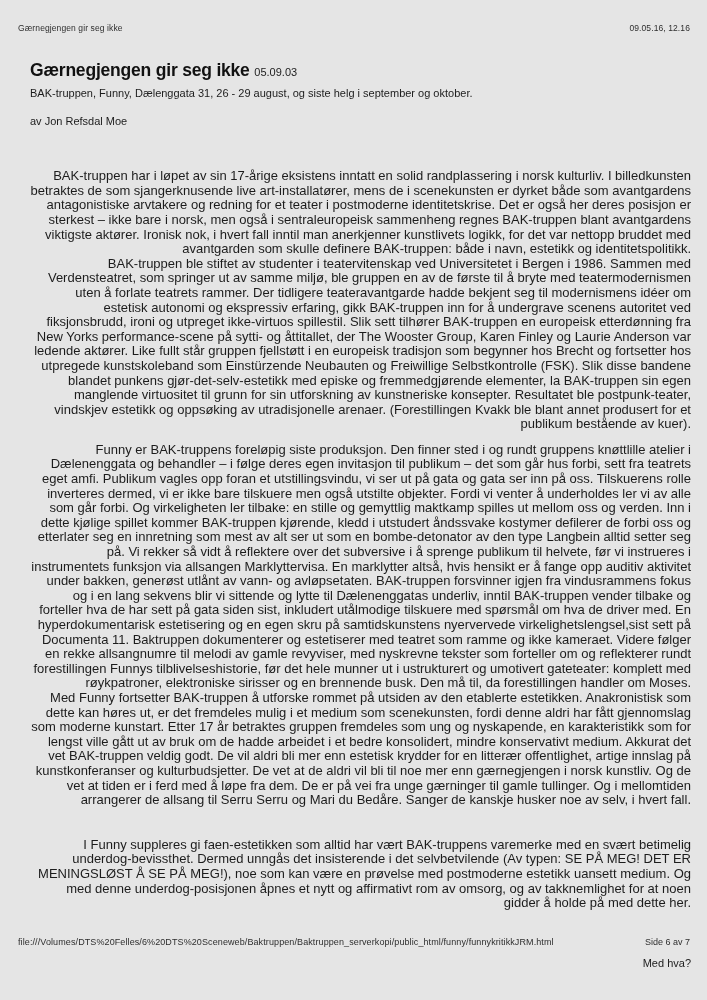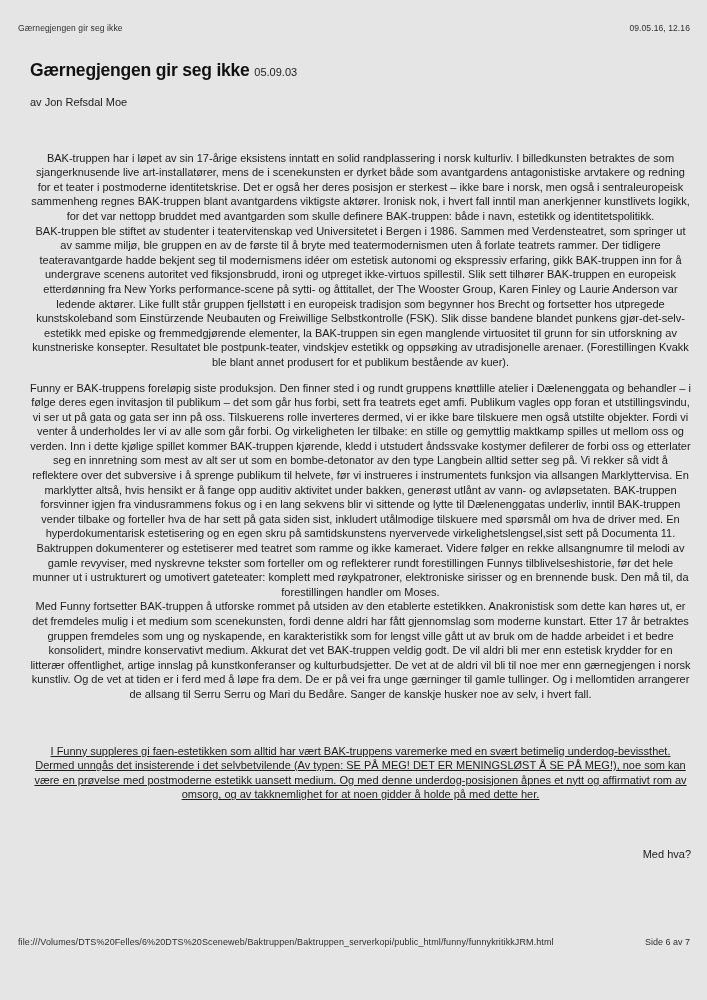--- a/index.html
+++ b/index.html
@@ -41,29 +41,29 @@
   h1.title-row .date {
     font-size: 11px;
     font-weight: normal;
     letter-spacing: 0;
     color: #1c1c1c;
   }
   .subtitle { margin: 4px 0 0 0; font-size: 11px; line-height: 14.6px; }
   .byline   { margin: 13px 0 0 0; font-size: 11px; line-height: 14.6px; }
   .para {
     margin: 0;
-    font-size: 11px;
+    font-size: 13px;
     line-height: 14.6px;
-    text-align: center;
+    text-align: right;
   }
   .p1 { margin-top: 41px; }
   .p2 { }
   .p3 { margin-top: 11px; }
   .p4 { }
-  .p5 { margin-top: 42px; text-decoration: underline; }
+  .p5 { margin-top: 30px; }
   .closing { margin: 0; font-size: 11px; line-height: 14.6px; }
   .c1 { margin-top: 45px; text-align: right; }
   .c2 { margin-top: 15px; }
   .print-footer {
     position: absolute;
     top: 937px;
     left: 18px;
     right: 17px;
     display: flex;
     justify-content: space-between;
@@ -82,20 +82,21 @@
 
   <div class="print-header">
     <span>Gærnegjengen gir seg ikke</span>
     <span>09.05.16, 12.16</span>
   </div>
 
   <div class="content">
 
     <h1 class="title-row"><span>Gærnegjengen gir seg ikke</span> <span class="date">05.09.03</span></h1>
 
+    <p class="subtitle">BAK-truppen, Funny, Dælenggata 31, 26 - 29 august, og siste helg i september og oktober.</p>
 
     <p class="byline">av Jon Refsdal Moe</p>
 
     <p class="para p1">BAK-truppen har i løpet av sin 17-årige eksistens inntatt en solid randplassering i norsk kulturliv. I billedkunsten betraktes de som sjangerknusende live art-installatører, mens de i scenekunsten er dyrket både som avantgardens antagonistiske arvtakere og redning for et teater i postmoderne identitetskrise. Det er også her deres posisjon er sterkest – ikke bare i norsk, men også i sentraleuropeisk sammenheng regnes BAK-truppen blant avantgardens viktigste aktører. Ironisk nok, i hvert fall inntil man anerkjenner kunstlivets logikk, for det var nettopp bruddet med avantgarden som skulle definere BAK-truppen: både i navn, estetikk og identitetspolitikk.</p>
 
     <p class="para p2">BAK-truppen ble stiftet av studenter i teatervitenskap ved Universitetet i Bergen i 1986. Sammen med Verdensteatret, som springer ut av samme miljø, ble gruppen en av de første til å bryte med teatermodernismen uten å forlate teatrets rammer. Der tidligere teateravantgarde hadde bekjent seg til modernismens idéer om estetisk autonomi og ekspressiv erfaring, gikk BAK-truppen inn for å undergrave scenens autoritet ved fiksjonsbrudd, ironi og utpreget ikke-virtuos spillestil. Slik sett tilhører BAK-truppen en europeisk etterdønning fra New Yorks performance-scene på sytti- og åttitallet, der The Wooster Group, Karen Finley og Laurie Anderson var ledende aktører. Like fullt står gruppen fjellstøtt i en europeisk tradisjon som begynner hos Brecht og fortsetter hos utpregede kunstskoleband som Einstürzende Neubauten og Freiwillige Selbstkontrolle (FSK). Slik disse bandene blandet punkens gjør-det-selv-estetikk med episke og fremmedgjørende elementer, la BAK-truppen sin egen manglende virtuositet til grunn for sin utforskning av kunstneriske konsepter. Resultatet ble postpunk-teater, vindskjev estetikk og oppsøking av utradisjonelle arenaer. (Forestillingen Kvakk ble blant annet produsert for et publikum bestående av kuer).</p>
 
     <p class="para p3">Funny er BAK-truppens foreløpig siste produksjon. Den finner sted i og rundt gruppens knøttlille atelier i Dælenenggata og behandler – i følge deres egen invitasjon til publikum – det som går hus forbi, sett fra teatrets eget amfi. Publikum vagles opp foran et utstillingsvindu, vi ser ut på gata og gata ser inn på oss. Tilskuerens rolle inverteres dermed, vi er ikke bare tilskuere men også utstilte objekter. Fordi vi venter å underholdes ler vi av alle som går forbi. Og virkeligheten ler tilbake: en stille og gemyttlig maktkamp spilles ut mellom oss og verden. Inn i dette kjølige spillet kommer BAK-truppen kjørende, kledd i utstudert åndssvake kostymer defilerer de forbi oss og etterlater seg en innretning som mest av alt ser ut som en bombe-detonator av den type Langbein alltid setter seg på. Vi rekker så vidt å reflektere over det subversive i å sprenge publikum til helvete, før vi instrueres i instrumentets funksjon via allsangen Marklyttervisa. En marklytter altså, hvis hensikt er å fange opp auditiv aktivitet under bakken, generøst utlånt av vann- og avløpsetaten. BAK-truppen forsvinner igjen fra vindusrammens fokus og i en lang sekvens blir vi sittende og lytte til Dælenenggatas underliv, inntil BAK-truppen vender tilbake og forteller hva de har sett på gata siden sist, inkludert utålmodige tilskuere med spørsmål om hva de driver med. En hyperdokumentarisk estetisering og en egen skru på samtidskunstens nyervervede virkelighetslengsel,sist sett på Documenta 11. Baktruppen dokumenterer og estetiserer med teatret som ramme og ikke kameraet. Videre følger en rekke allsangnumre til melodi av gamle revyviser, med nyskrevne tekster som forteller om og reflekterer rundt forestillingen Funnys tilblivelseshistorie, før det hele munner ut i ustrukturert og umotivert gateteater: komplett med røykpatroner, elektroniske sirisser og en brennende busk. Den må til, da forestillingen handler om Moses.</p>
 
     <p class="para p4">Med Funny fortsetter BAK-truppen å utforske rommet på utsiden av den etablerte estetikken. Anakronistisk som dette kan høres ut, er det fremdeles mulig i et medium som scenekunsten, fordi denne aldri har fått gjennomslag som moderne kunstart. Etter 17 år betraktes gruppen fremdeles som ung og nyskapende, en karakteristikk som for lengst ville gått ut av bruk om de hadde arbeidet i et bedre konsolidert, mindre konservativt medium. Akkurat det vet BAK-truppen veldig godt. De vil aldri bli mer enn estetisk krydder for en litterær offentlighet, artige innslag på kunstkonferanser og kulturbudsjetter. De vet at de aldri vil bli til noe mer enn gærnegjengen i norsk kunstliv. Og de vet at tiden er i ferd med å løpe fra dem. De er på vei fra unge gærninger til gamle tullinger. Og i mellomtiden arrangerer de allsang til Serru Serru og Mari du Bedåre. Sanger de kanskje husker noe av selv, i hvert fall.</p>

